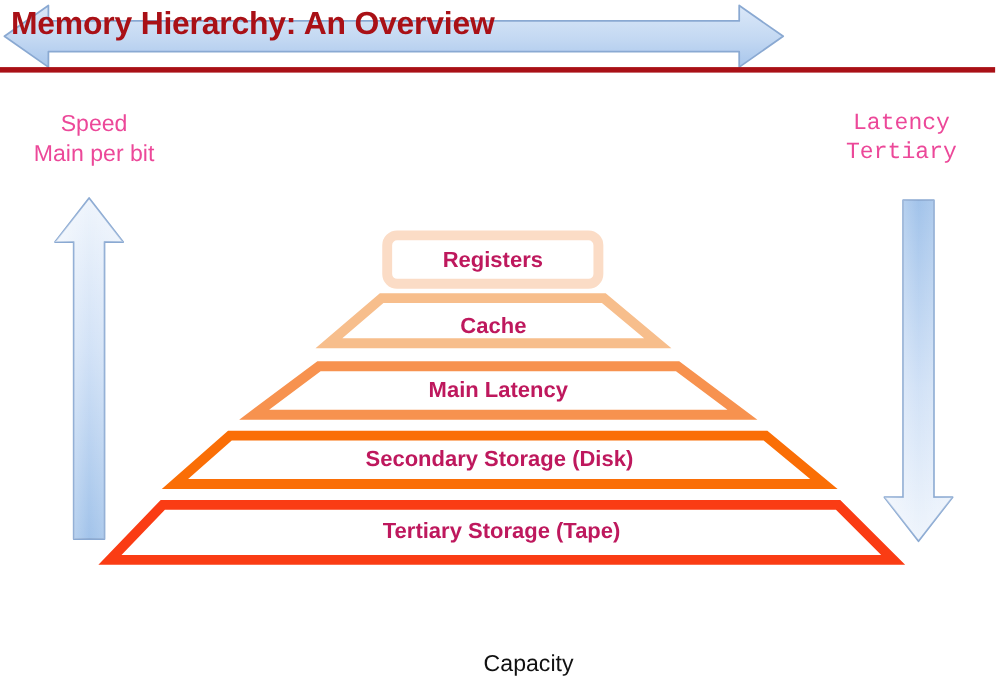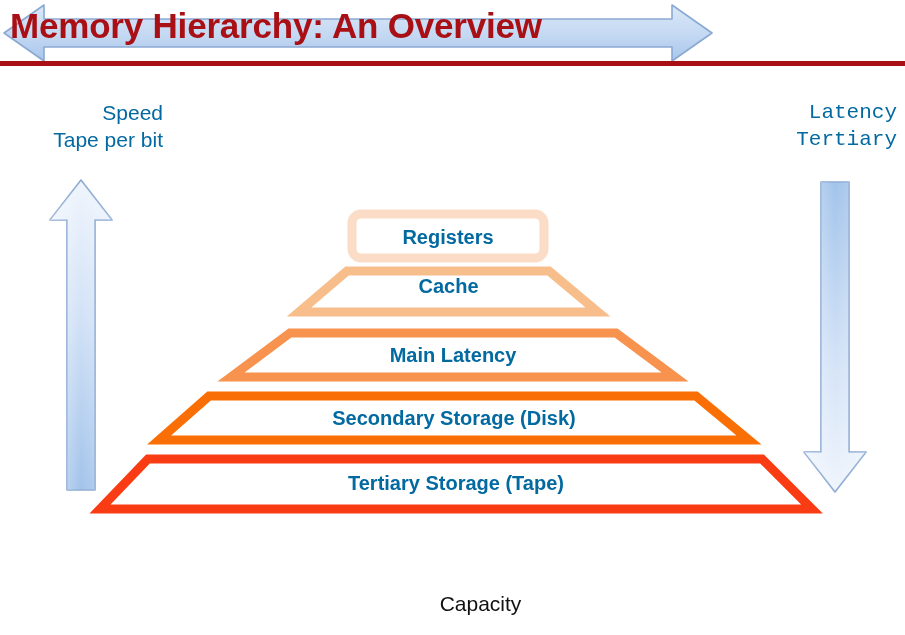--- a/index.html
+++ b/index.html
@@ -16,41 +16,41 @@
     height: 635px;
     background: #ffffff;
     overflow: hidden;
   }
 
   
   #title {
     position: absolute;
     left: 10px;
     top: 6px;
-    font-size: 35px;
+    font-size: 29px;
     font-weight: bold;
     color: #A91016;
     letter-spacing: -0.2px;
     white-space: nowrap;
   }
   #title-rule {
     position: absolute;
     left: 0px;
     top: 61px;
     width: 905px;
     height: 5px;
     background: #A91016;
   }
 
   
   .side-caption {
     position: absolute;
     font-size: 21px;
-    color: #0369a1;
-    text-align: right;
+    color: #ec4899;
+    text-align: center;
     line-height: 1.28;
     white-space: nowrap;
   }
   #caption-left {
     left: 8px;
     top: 100px;
     width: 155px;
   }
   #caption-right {
     left: 742px;
@@ -73,21 +73,21 @@
     position: absolute;
     left: 0;
     top: 0;
     width: 905px;
     height: 635px;
     pointer-events: none;
   }
   .level-label {
     position: absolute;
     font-weight: bold;
-    color: #0369a1;
+    color: #be185d;
     text-align: center;
     white-space: nowrap;
     font-size: 20px;
   }
 
   
   #caption-capacity {
     position: absolute;
     left: 0px;
     top: 592px;
@@ -103,21 +103,21 @@
 
 <div id="slide">
 
   
   <div id="title">Memory Hierarchy: An Overview</div>
   <div id="title-rule"></div>
 
   
   <div class="side-caption" id="caption-left">
     <span class="caption-line">Speed</span>
-    <span class="caption-line">Tape per bit</span>
+    <span class="caption-line">Main per bit</span>
   </div>
 
   
   <div class="side-caption" id="caption-right">
     <span class="caption-line">Latency</span>
     <span class="caption-line">Tertiary</span>
   </div>
 
   
   <svg class="vert-arrow" id="arrow-up" width="70" height="320" viewBox="0 0 70 320">
@@ -177,21 +177,21 @@
     <polygon points="290,333 616,333 675,377 231,377" fill="#ffffff" stroke="#F7924F" stroke-width="9" stroke-linejoin="miter"></polygon>
 
     <polygon points="209,396 696,396 749,440 159,440" fill="#ffffff" stroke="#FA6E06" stroke-width="9" stroke-linejoin="miter"></polygon>
 
     <polygon points="148,459 762,459 812,509 100,509" fill="#ffffff" stroke="#FA3C14" stroke-width="9" stroke-linejoin="miter"></polygon>
   </svg>
 
   
   <div class="level-label" style="left:352px; top:226px; width:192px;">Registers</div>
 
-  <div class="level-label" style="left:299px; top:275px; width:299px;">Cache</div>
+  <div class="level-label" style="left:299px; top:286px; width:299px;">Cache</div>
 
   <div class="level-label" style="left:231px; top:344px; width:444px;">Main Latency</div>
 
   <div class="level-label" style="left:159px; top:407px; width:590px;">Secondary Storage (Disk)</div>
 
   <div class="level-label" style="left:100px; top:472px; width:712px;">Tertiary Storage (Tape)</div>
 
   
   <div id="caption-capacity">Capacity</div>
 

